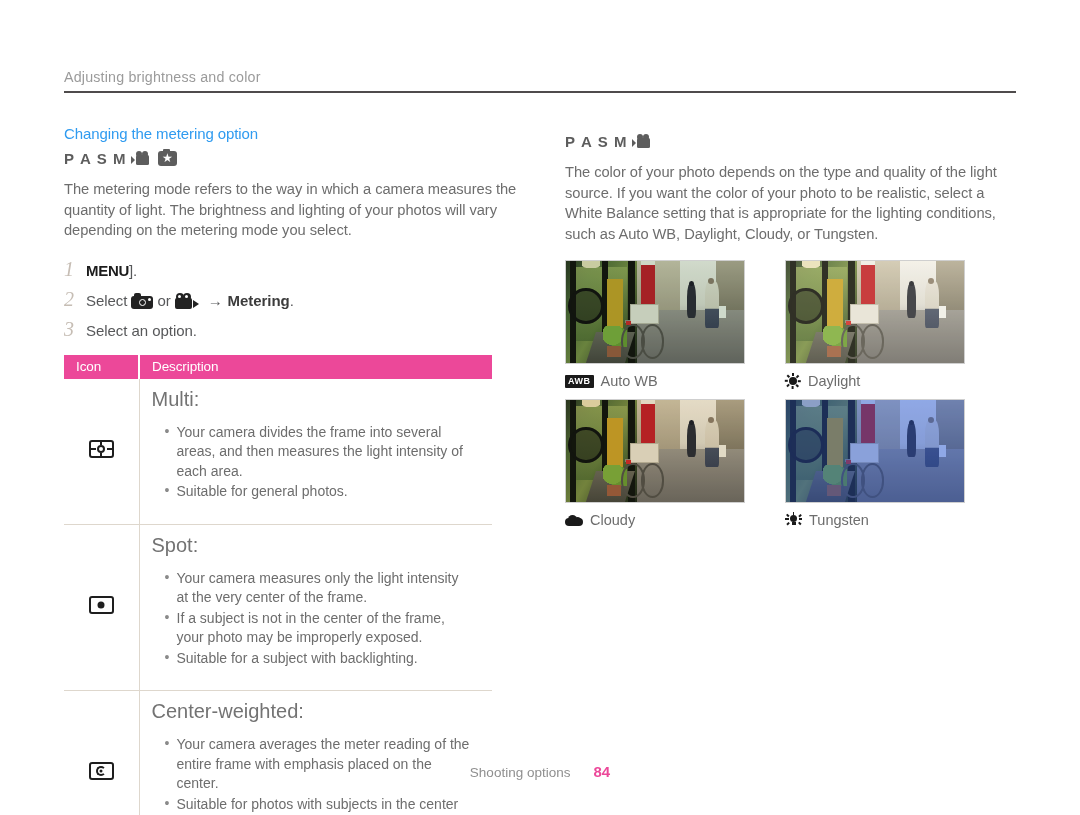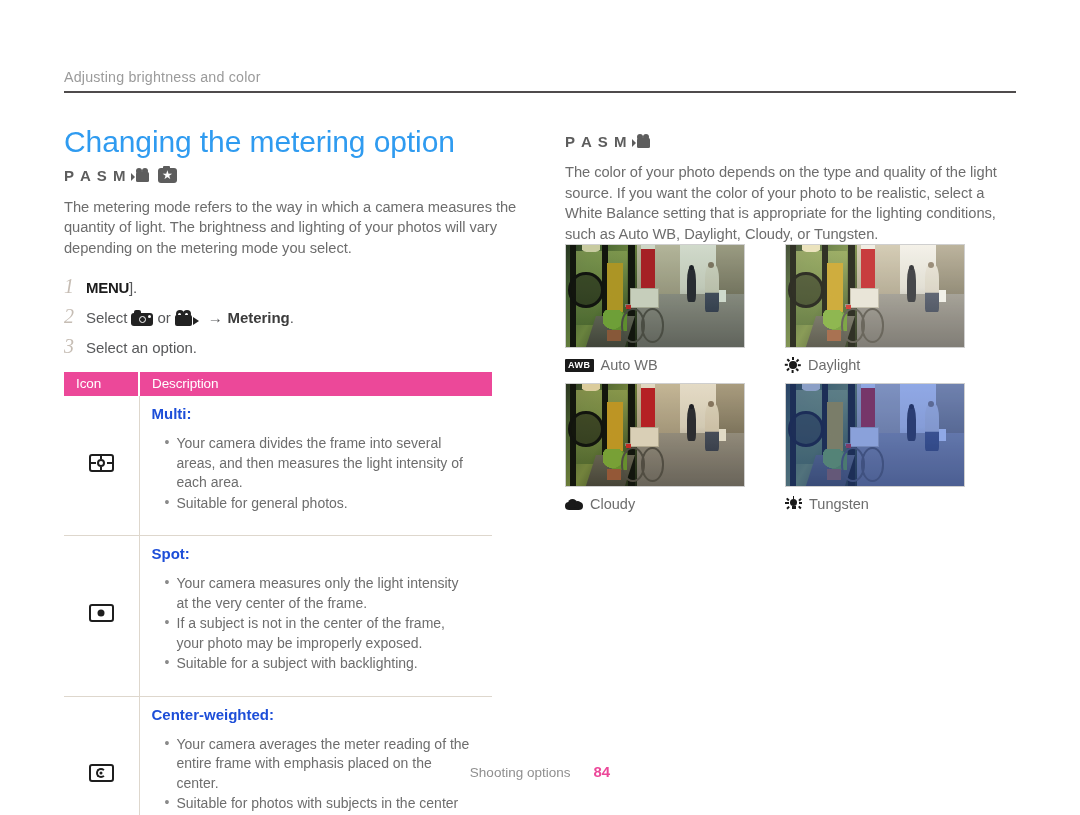--- a/index.html
+++ b/index.html
@@ -49,21 +49,21 @@
   }
   .col-right {
     position: absolute;
     left: 565px;
     top: 125px;
     width: 455px;
   }
 
   h2.section-title {
     margin: 0 0 4px 0;
-    font-size: 30px;
+    font-size: 15px;
     font-weight: normal;
     color: #2f9bf0;
     letter-spacing: -0.1px;
     line-height: 1.15;
   }
 
   
   .mode-row {
     display: flex;
     align-items: center;
@@ -285,23 +285,23 @@
   td.cell-icon {
     text-align: center;
     width: 62px;
   }
   td.cell-desc {
     border-left: 1px solid #ded7cd;
     padding-left: 12px !important;
     padding-right: 8px !important;
   }
   .opt-title {
-    font-size: 15px;
-    font-weight: bold;
-    color: #1d4ed8;
+    font-size: 20px;
+    font-weight: normal;
+    color: #737373;
     margin-bottom: 2px;
   }
   ul.opt-list {
     margin: 12px;
     padding: 0;
     list-style: none;
   }
   ul.opt-list li {
     position: relative;
     padding-left: 13px;
@@ -379,20 +379,21 @@
     position: absolute;
     left: 50%; top: 50%;
     transform: translate(-50%, -50%);
     width: 3px; height: 3px;
     border-radius: 50%;
     background: #1e1e1e;
   }
 
   
   .wb-grid {
+    margin-top: 16px;
     display: grid;
     grid-template-columns: 200px 200px;
     gap: 10px 20px;
   }
   .wb-cell { width: 200px; }
   .wb-photo {
     width: 178px;
     height: 102px;
     border: 1px solid #cfcfcf;
     position: relative;

